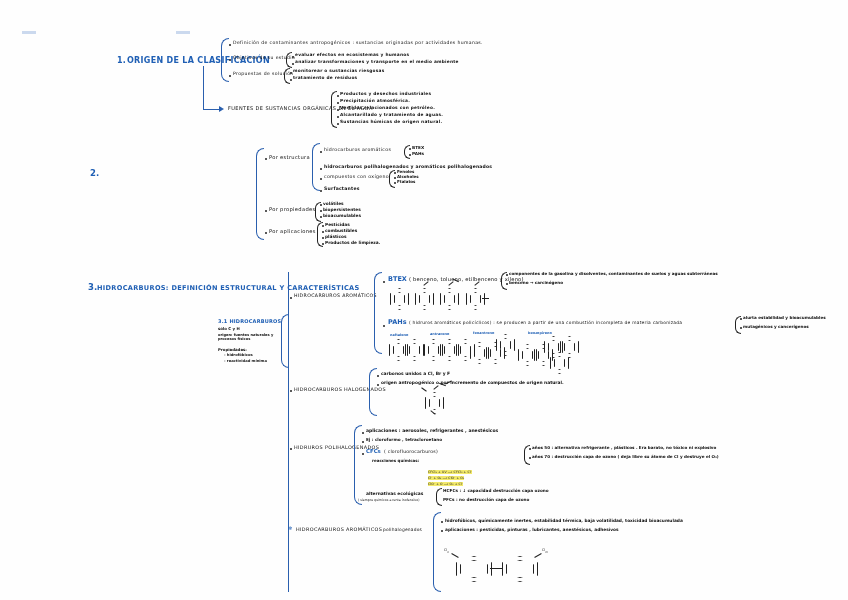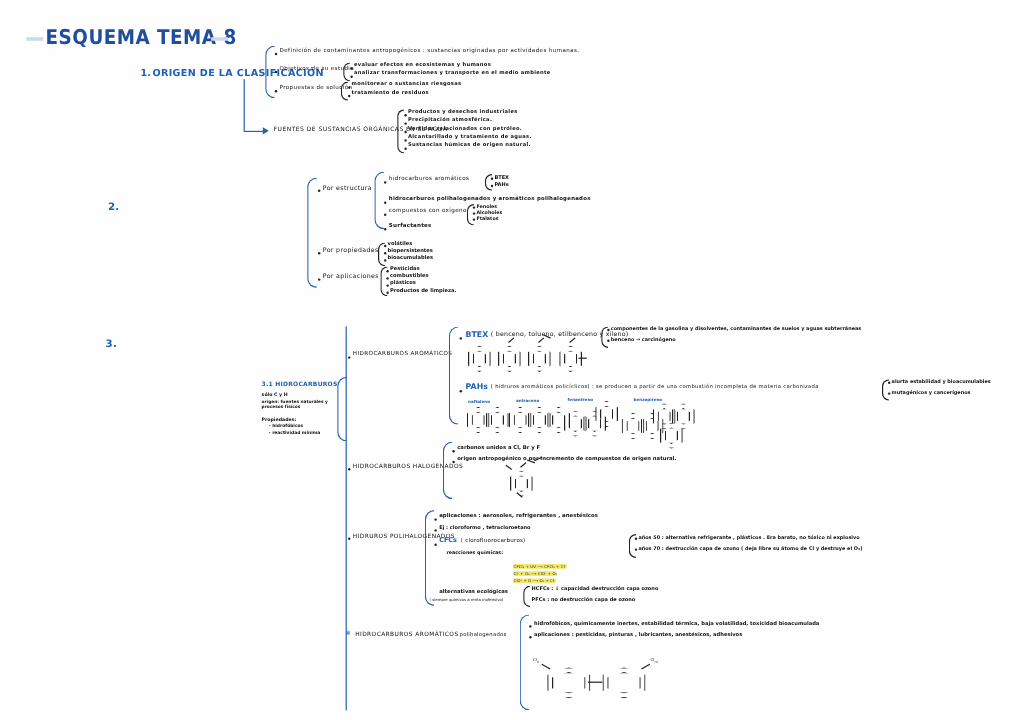--- a/index.html
+++ b/index.html
@@ -57,21 +57,20 @@
   .molcapk{position:absolute;font-size:3.4px;color:#222;white-space:nowrap;}
   .eqn{position:absolute;font-size:3.2px;color:#222;white-space:nowrap;letter-spacing:.1px;}
   .hl{background:#f2e96b;}
 </style>
 </head>
 <body>
 
 <div class="sheet">
 
   <div class="uline" style="left:22px;top:31px;width:14px;"></div>
-  <div class="ttl" style="left:38px;top:22px;font-size:17px;">ESQUEMA TEMA 8</div>
   <div class="uline" style="left:176px;top:31px;width:14px;"></div>
 
   <div class="hd" style="left:117px;top:56px;font-size:8px;">1.</div>
   <div class="hd" style="left:127px;top:56px;font-size:8px;font-variant:small-caps;letter-spacing:.3px;">ORIGEN DE LA CLASIFICACIÓN</div>
 
   <div class="brace" style="left:221px;top:38px;height:42px;"></div>
 
   <div class="dot" style="left:229px;top:44px;"></div>
   <div class="tx" style="left:233px;top:40px;font-size:4.6px;letter-spacing:.35px;">Definición de contaminantes antropogénicos : sustancias originadas por actividades humanas.</div>
 
@@ -157,20 +156,21 @@
   <div class="dot" style="left:322px;top:225px;"></div>
   <div class="tx" style="left:325px;top:222px;font-size:4.3px;font-weight:bold;">Pesticidas</div>
   <div class="dot" style="left:322px;top:231px;"></div>
   <div class="tx" style="left:325px;top:228px;font-size:4.3px;font-weight:bold;">combustibles</div>
   <div class="dot" style="left:322px;top:237px;"></div>
   <div class="tx" style="left:325px;top:234px;font-size:4.3px;font-weight:bold;">plásticos</div>
   <div class="dot" style="left:322px;top:243px;"></div>
   <div class="tx" style="left:325px;top:240px;font-size:4.3px;font-weight:bold;">Productos de limpieza.</div>
 
   <div class="hd" style="left:88px;top:282px;font-size:8.5px;">3.</div>
+  <div class="hd" style="left:97px;top:284px;font-size:6.6px;font-variant:small-caps;letter-spacing:.3px;">HIDROCARBUROS: DEFINICIÓN ESTRUCTURAL Y CARACTERÍSTICAS</div>
 
   <div class="vline" style="left:288px;top:272px;height:320px;"></div>
 
   <div class="bl" style="left:218px;top:318px;font-size:5px;letter-spacing:.2px;">3.1 HIDROCARBUROS</div>
   <div class="tx" style="left:218px;top:326px;font-size:3.9px;font-weight:bold;">sólo C y H</div>
   <div class="tx" style="left:218px;top:333px;font-size:3.6px;font-weight:bold;width:66px;white-space:normal;line-height:1.15;">origen: fuentes naturales y procesos físicos</div>
   <div class="tx" style="left:218px;top:347px;font-size:3.9px;font-weight:bold;">Propiedades:</div>
   <div class="tx" style="left:224px;top:353px;font-size:3.7px;font-weight:bold;">- hidrofóbicos</div>
   <div class="tx" style="left:224px;top:359px;font-size:3.7px;font-weight:bold;">- reactividad mínima</div>
   <div class="brace" style="left:281px;top:314px;height:52px;"></div>

